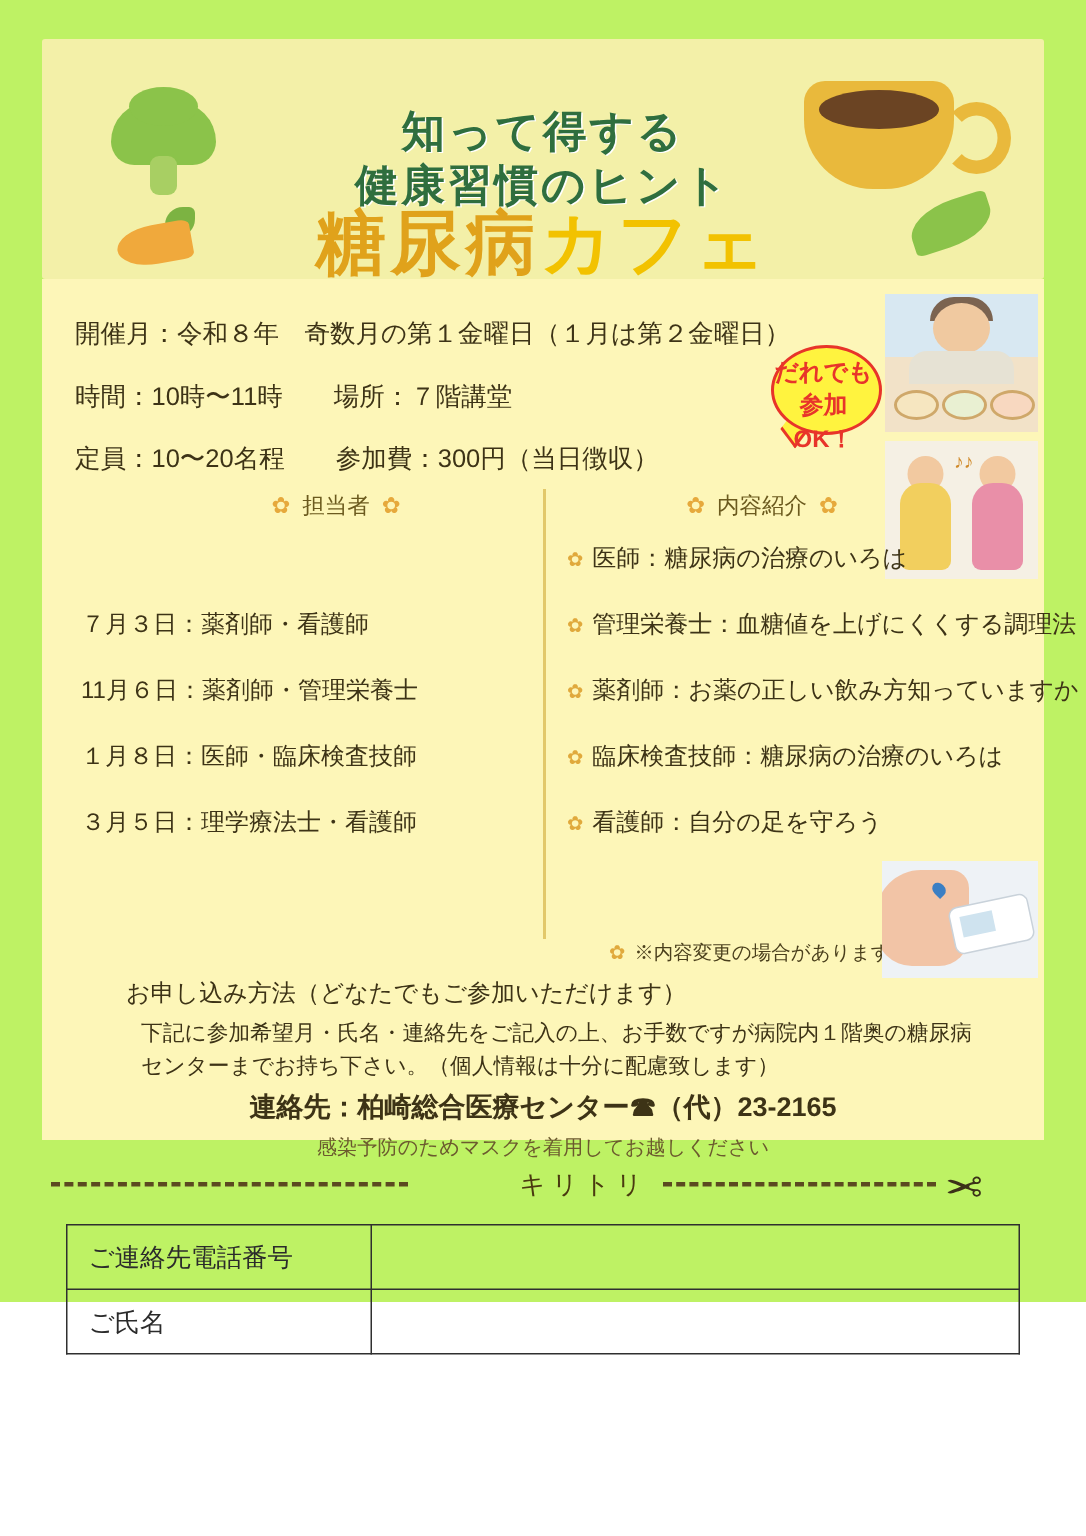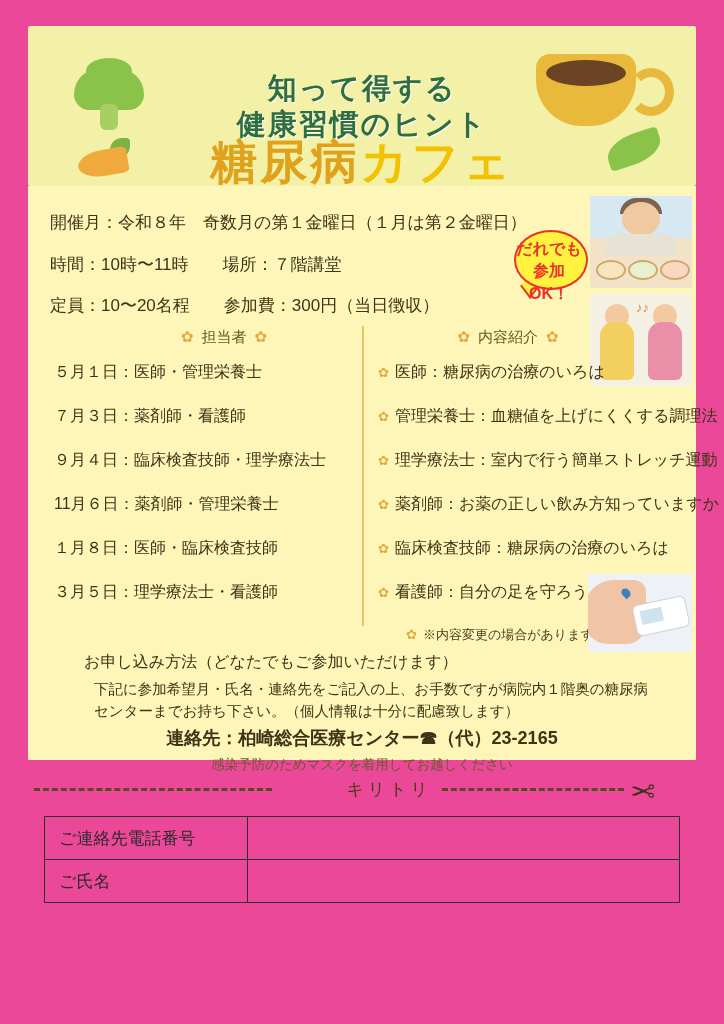--- a/index.html
+++ b/index.html
@@ -11,22 +11,22 @@
     width: 724px;
     height: 1024px;
     font-family: "Liberation Sans", sans-serif;
     color: #4a3a10;
     position: relative;
     overflow: hidden;
   }
   .page {
     position: relative;
     width: 724px;
-    height: 1024px;
-    background: #ec4899;
+    height: 868px;
+    background: #bef264;
   }
 
   
   .header {
     position: absolute;
     left: 28px;
     top: 26px;
     width: 668px;
     height: 160px;
     background: #f3f0a8;
@@ -569,30 +569,25 @@
         <span class="deco">✿</span><span>担当者</span><span class="deco">✿</span>
       </div>
       <div class="col-head col-head-right">
         <span class="deco">✿</span><span>内容紹介</span><span class="deco">✿</span>
       </div>
     </div>
     <div class="divider-v"></div>
 
     <div class="sched">
       <div class="sched-row">
-        <div class="sched-left">５月１日：医師・管理栄養士</div>
         <div class="sched-right"><span class="bullet">✿</span><span>医師：糖尿病の治療のいろは</span></div>
       </div>
       <div class="sched-row">
         <div class="sched-left">７月３日：薬剤師・看護師</div>
         <div class="sched-right"><span class="bullet">✿</span><span>管理栄養士：血糖値を上げにくくする調理法</span></div>
-      </div>
-      <div class="sched-row">
-        <div class="sched-left">９月４日：臨床検査技師・理学療法士</div>
-        <div class="sched-right"><span class="bullet">✿</span><span>理学療法士：室内で行う簡単ストレッチ運動</span></div>
       </div>
       <div class="sched-row">
         <div class="sched-left">11月６日：薬剤師・管理栄養士</div>
         <div class="sched-right"><span class="bullet">✿</span><span>薬剤師：お薬の正しい飲み方知っていますか</span></div>
       </div>
       <div class="sched-row">
         <div class="sched-left">１月８日：医師・臨床検査技師</div>
         <div class="sched-right"><span class="bullet">✿</span><span>臨床検査技師：糖尿病の治療のいろは</span></div>
       </div>
       <div class="sched-row">

